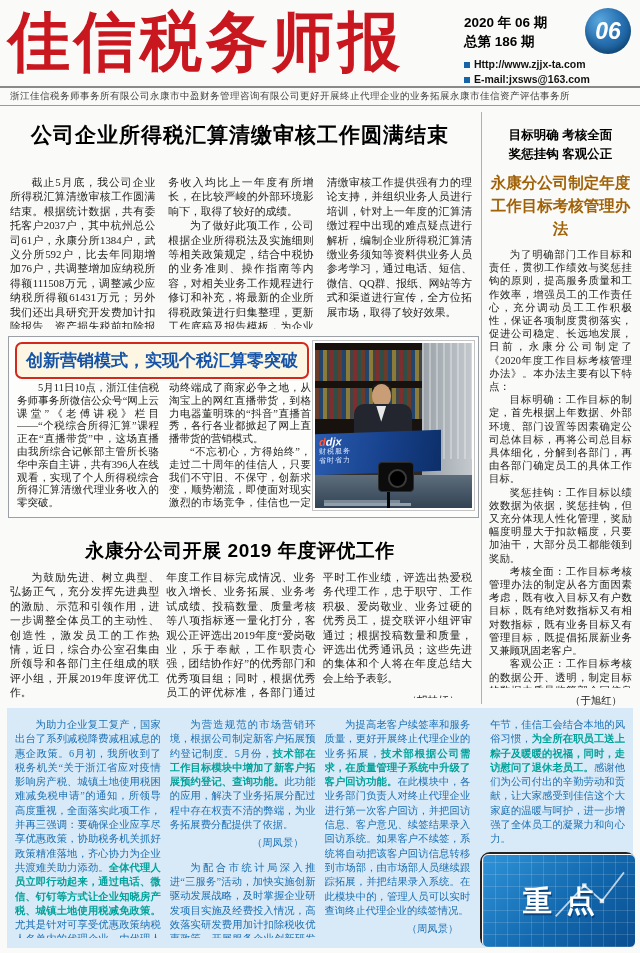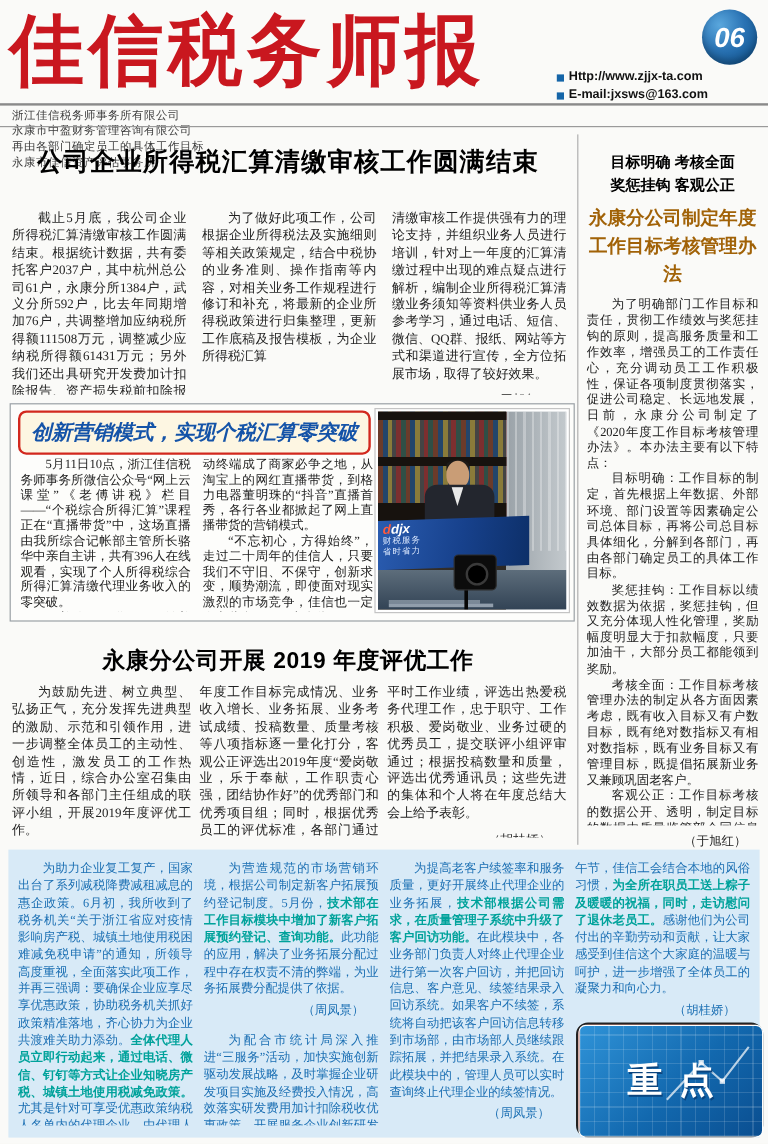--- a/index.html
+++ b/index.html
@@ -15,21 +15,21 @@
   .badge-circle{position:absolute;left:585px;top:8px;width:46px;height:46px;border-radius:50%;
     background:radial-gradient(circle at 32% 28%,#5aa7dd 0%,#2a73b4 45%,#0b4d87 100%);
     color:#fff;display:flex;align-items:center;justify-content:center;font-family:"Liberation Sans",sans-serif;
     font-style:italic;font-weight:bold;font-size:23px;box-shadow:inset 0 -4px 6px rgba(0,0,0,.25);}
   .contact{position:absolute;left:464px;top:57px;font-family:"Liberation Sans",sans-serif;font-weight:bold;
     font-size:10.5px;line-height:15px;color:#111;}
   .contact-row{display:flex;align-items:center;}
   .sq{width:6px;height:6px;background:#1565a8;margin-right:4px;flex:0 0 aupx;}
   .rule-a{position:absolute;left:0;right:0;top:86px;height:2px;background:#8a8a8a;}
   .companies{position:absolute;left:10px;right:10px;top:90px;display:flex;justify-content:flex-start;
-    font-size:9.5px;color:#3c3c3c;letter-spacing:.5px;flex-direction:column;}
+    font-size:9.5px;color:#3c3c3c;letter-spacing:.5px;}
   .rule-b{position:absolute;left:0;right:0;top:105px;height:1px;background:#9a9a9a;}
 
   
   .lead-headline{position:absolute;left:0;top:121px;width:480px;text-align:center;
     font-family:"Liberation Sans",sans-serif;font-weight:bold;font-size:21px;letter-spacing:1px;color:#000;}
   .lead-cols{position:absolute;left:10px;top:175px;width:462px;height:154px;display:flex;gap:13px;overflow:hidden;}
   .col{flex:1;font-size:10.8px;line-height:14.4px;text-align:justify;}
   .col p{margin:0;text-indent:2em;}
   .col p.noindent{text-indent:0;}
   .byline{text-align:right;padding-right:12px;margin-top:8px;}
@@ -41,21 +41,21 @@
     line-height:19px;color:#000;}
   .side-headline{text-align:center;font-weight:bold;font-size:15.5px;line-height:23px;margin:7px 0 8px;color:#a16207;}
   .side-body{font-size:10.4px;line-height:13.2px;text-align:justify;height:440px;overflow:hidden;}
   .side-body p{margin:0;text-indent:2em;}
   .side-byline{text-align:right;padding-right:10px;margin-top:6px;font-size:10.4px;}
 
   
   .feature-box{position:absolute;left:8px;top:336px;width:469px;height:180px;border:1px solid #9aa0a6;background:#fdfdfb;}
   .feature-title-box{position:absolute;left:6px;top:5px;width:290px;height:33px;border:2px solid #d2281e;
     border-radius:7px;background:#fdf6e2;display:flex;align-items:center;justify-content:center;
-    font-family:"Liberation Sans",sans-serif;font-weight:bold;font-size:17px;color:#1453a8;white-space:nowrap;font-style:italic;}
+    font-family:"Liberation Sans",sans-serif;font-weight:bold;font-size:17px;color:#1453a8;white-space:nowrap;}
   .feature-cols{position:absolute;left:8px;top:45px;width:294px;height:128px;display:flex;gap:10px;overflow:hidden;}
   .fcol{flex:1;font-size:10.5px;line-height:12.8px;text-align:justify;}
   .fcol p{margin:0;text-indent:2em;}
   .fcol p.noindent{text-indent:0;}
 
   
   .photo{position:absolute;right:3px;top:3px;width:163px;height:171px;background:#fff;border:1px solid #c4c4c4;padding:2px;box-sizing:border-box;}
   .photo-inner{position:relative;width:100%;height:100%;overflow:hidden;
     background:linear-gradient(90deg,#38322c 0%,#2d2823 68%,#9aa2a8 68%,#c3c9cd 100%);}
   .blinds{position:absolute;right:0;top:0;width:32%;height:70%;
@@ -82,21 +82,21 @@
   
   .awards-headline{position:absolute;left:0;top:538px;width:480px;text-align:center;
     font-family:"Liberation Sans",sans-serif;font-weight:bold;font-size:19px;letter-spacing:.5px;color:#000;}
   .awards-cols{position:absolute;left:10px;top:570px;width:462px;height:128px;display:flex;gap:7px;overflow:hidden;}
 
   
   .briefs{position:absolute;left:7px;top:708px;width:626px;height:240px;background:#d8eaf7;
     padding:10px 8px;box-sizing:border-box;display:flex;gap:9px;}
   .bcol{flex:1;color:#1b6fb3;font-size:10.3px;line-height:14.3px;text-align:justify;overflow:hidden;}
   .bcol p{margin:0 0 4px;text-indent:2em;}
-  .bcol p.noindent{text-indent:0;}
+  .bcol p.noindent{text-indent:0;margin-left:11px;}
   .hl{color:#00a29b;font-weight:bold;}
   .b-byline{text-align:right;padding-right:12px;margin:2px 0 10px;color:#1b6fb3;}
 
   
   .badge-box{position:absolute;left:480px;top:852px;width:156px;height:96px;border:2px solid #222;border-radius:10px;
     background:#d6330f;padding:0;box-sizing:border-box;}
   .badge-inner{position:relative;width:100%;height:100%;border-radius:6px;border:1px solid #fff;overflow:hidden;
     background:linear-gradient(135deg,#2f93d8 0%,#1268ae 55%,#0a4e90 100%);
     display:flex;flex-direction:column;align-items:center;justify-content:center;}
   .badge-grid{position:absolute;inset:0;
@@ -107,46 +107,51 @@
     font-size:29px;line-height:32px;letter-spacing:14px;text-indent:14px;text-shadow:1px 2px 0 #0a447e;}
   .badge-t2{position:relative;z-index:2;color:#fff;font-family:"Liberation Sans",sans-serif;font-weight:bold;
     font-size:22px;line-height:26px;letter-spacing:3px;text-indent:3px;text-shadow:1px 2px 0 #0a447e;}
 </style>
 </head>
 <body>
 
 <div class="page">
 
   <div class="mast-title">佳信税务师报</div>
+  <div class="issue-block">
+    <div>2020 年 06 期</div>
+    <div>总第 186 期</div>
+  </div>
   <div class="badge-circle">06</div>
   <div class="contact">
     <div class="contact-row">
       <span class="sq"></span>
       <span>Http://www.zjjx-ta.com</span>
     </div>
     <div class="contact-row">
       <span class="sq"></span>
       <span>E-mail:jxsws@163.com</span>
     </div>
   </div>
   <div class="rule-a"></div>
   <div class="companies">
     <span>浙江佳信税务师事务所有限公司</span>
     <span>永康市中盈财务管理咨询有限公司</span>
-    <span>再由各部门确定员工的具体工作目标</span>
+    <span>更好开展终止代理企业的业务拓展</span>
     <span>永康市佳信资产评估事务所</span>
   </div>
   <div class="rule-b"></div>
 
   <div class="lead-headline">公司企业所得税汇算清缴审核工作圆满结束</div>
   <div class="lead-cols">
     <div class="col">
       <p>截止5月底，我公司企业所得税汇算清缴审核工作圆满结束。根据统计数据，共有委托客户2037户，其中杭州总公司61户，永康分所1384户，武义分所592户，比去年同期增加76户，共调整增加应纳税所得额111508万元，调整减少应纳税所得额61431万元；另外我们还出具研究开发费加计扣除报告、资产损失税前扣除报告等企业所得税相关报告共45个。受托户数及业</p>
     </div>
     <div class="col">
+      <p class="noindent">务收入均比上一年度有所增长，在比较严峻的外部环境影响下，取得了较好的成绩。</p>
       <p>为了做好此项工作，公司根据企业所得税法及实施细则等相关政策规定，结合中税协的业务准则、操作指南等内容，对相关业务工作规程进行修订和补充，将最新的企业所得税政策进行归集整理，更新工作底稿及报告模板，为企业所得税汇算</p>
     </div>
     <div class="col">
       <p class="noindent">清缴审核工作提供强有力的理论支持，并组织业务人员进行培训，针对上一年度的汇算清缴过程中出现的难点疑点进行解析，编制企业所得税汇算清缴业务须知等资料供业务人员参考学习，通过电话、短信、微信、QQ群、报纸、网站等方式和渠道进行宣传，全方位拓展市场，取得了较好效果。</p>
       <div class="byline">（于旭红）</div>
     </div>
   </div>
 
   <div class="vrule"></div>
   <div class="sidebar">

